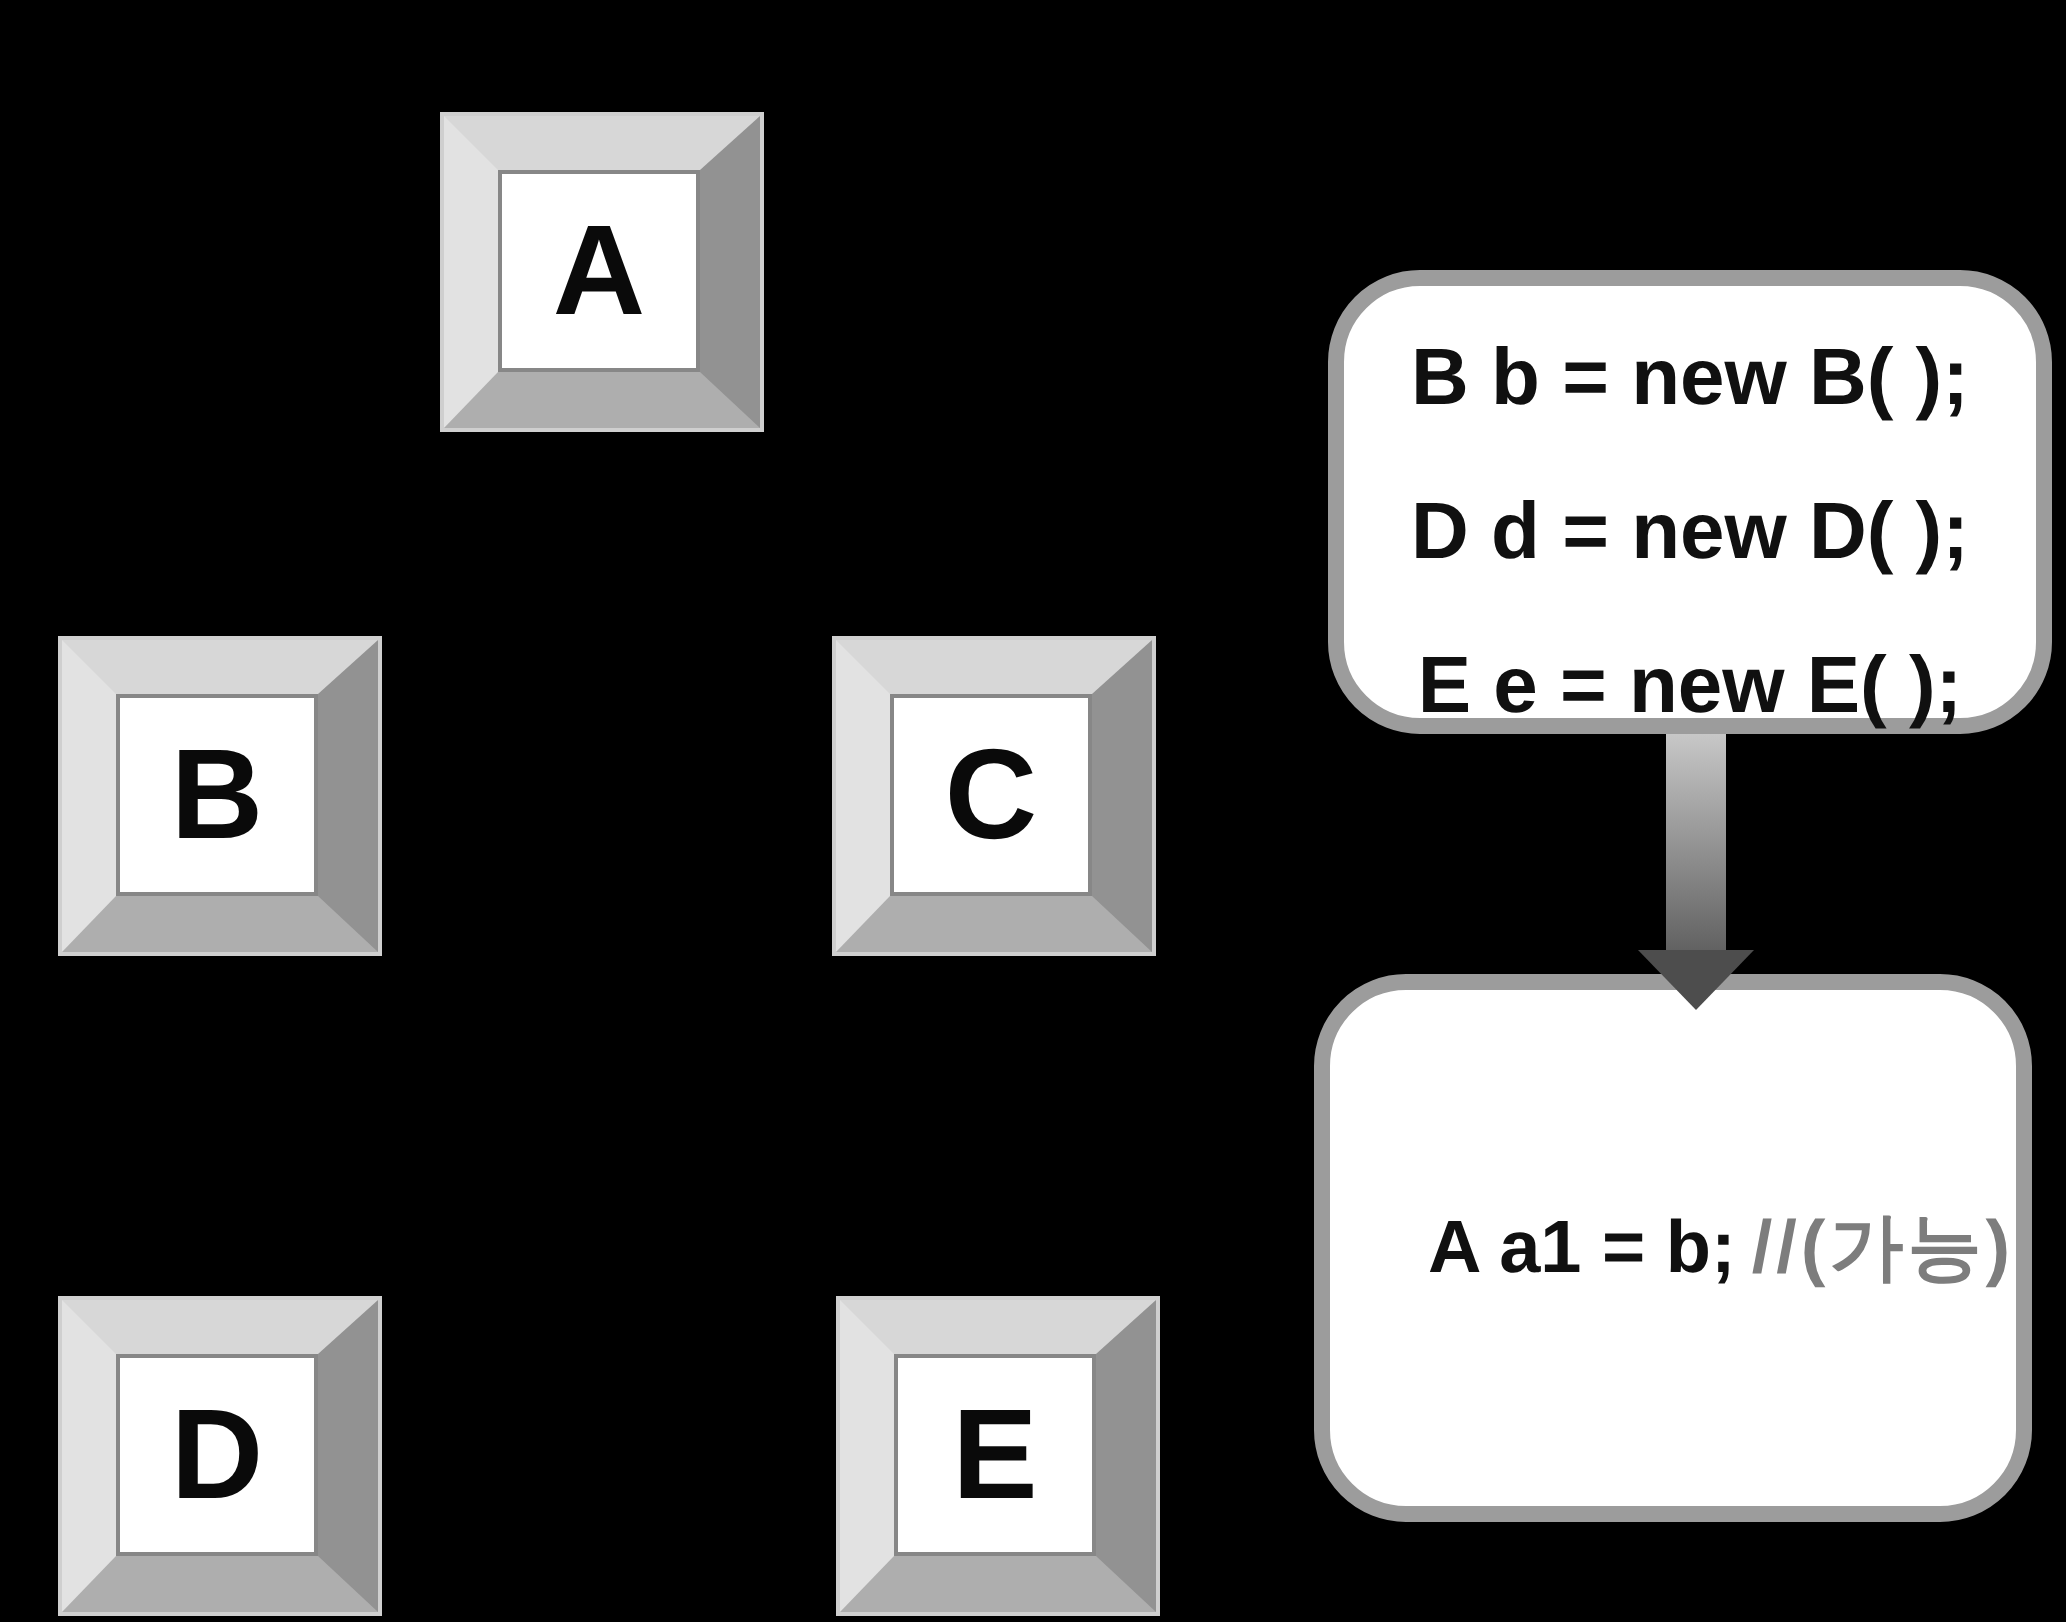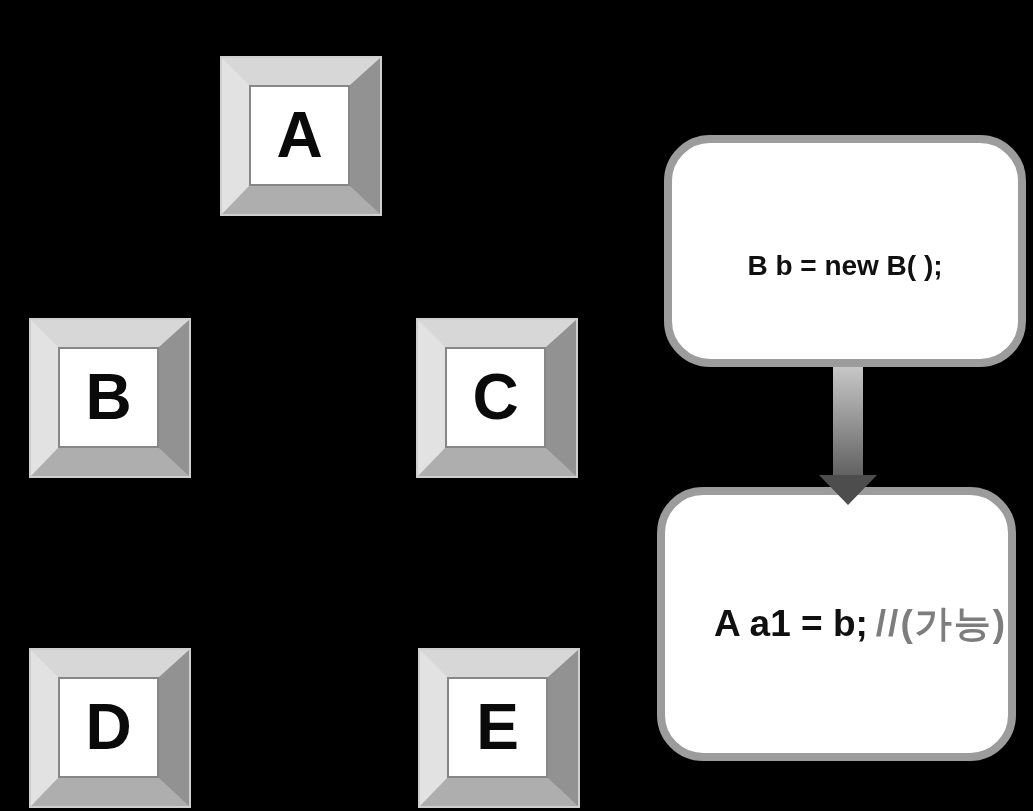--- a/index.html
+++ b/index.html
@@ -43,21 +43,21 @@
     box-sizing:border-box;
     background:#ffffff;
     border:8px solid #9c9c9c;
     border-radius:46px;
     display:flex;flex-direction:column;
     justify-content:center;align-items:center;
     z-index:3;
   }
   .callout-top{left:664px;top:135px;width:362px;height:232px;}
   .callout-top .code-line{
-    font-size:28px;font-weight:700;color:#101010;
+    font-size:40px;font-weight:700;color:#101010;
     line-height:48px;white-space:nowrap;margin-top:29px;
   }
   .callout-bottom{left:657px;top:487px;width:359px;height:274px;z-index:1;padding-left:48px;}
   .callout-bottom .code-line{
     font-size:37px;font-weight:700;color:#101010;
     line-height:46px;white-space:nowrap;
   }
   .callout-bottom .comment{
     color:#7d7d7d;margin-left:8px;letter-spacing:2px;
   }
@@ -94,20 +94,22 @@
   </div>
   <div class="key key-d">
     <span class="key-label">D</span>
   </div>
   <div class="key key-e">
     <span class="key-label">E</span>
   </div>
 
   <div class="callout callout-top">
     <div class="code-line">B b = new B( );</div>
+    <div class="code-line">D d = new D( );</div>
+    <div class="code-line">E e = new E( );</div>
   </div>
 
   <div class="arrow-stem"></div>
   <div class="arrow-head"></div>
 
   <div class="callout callout-bottom">
     <div class="code-line">
       <span>A a1 = b;</span><span class="comment">//(가능)</span>
     </div>
   </div>

